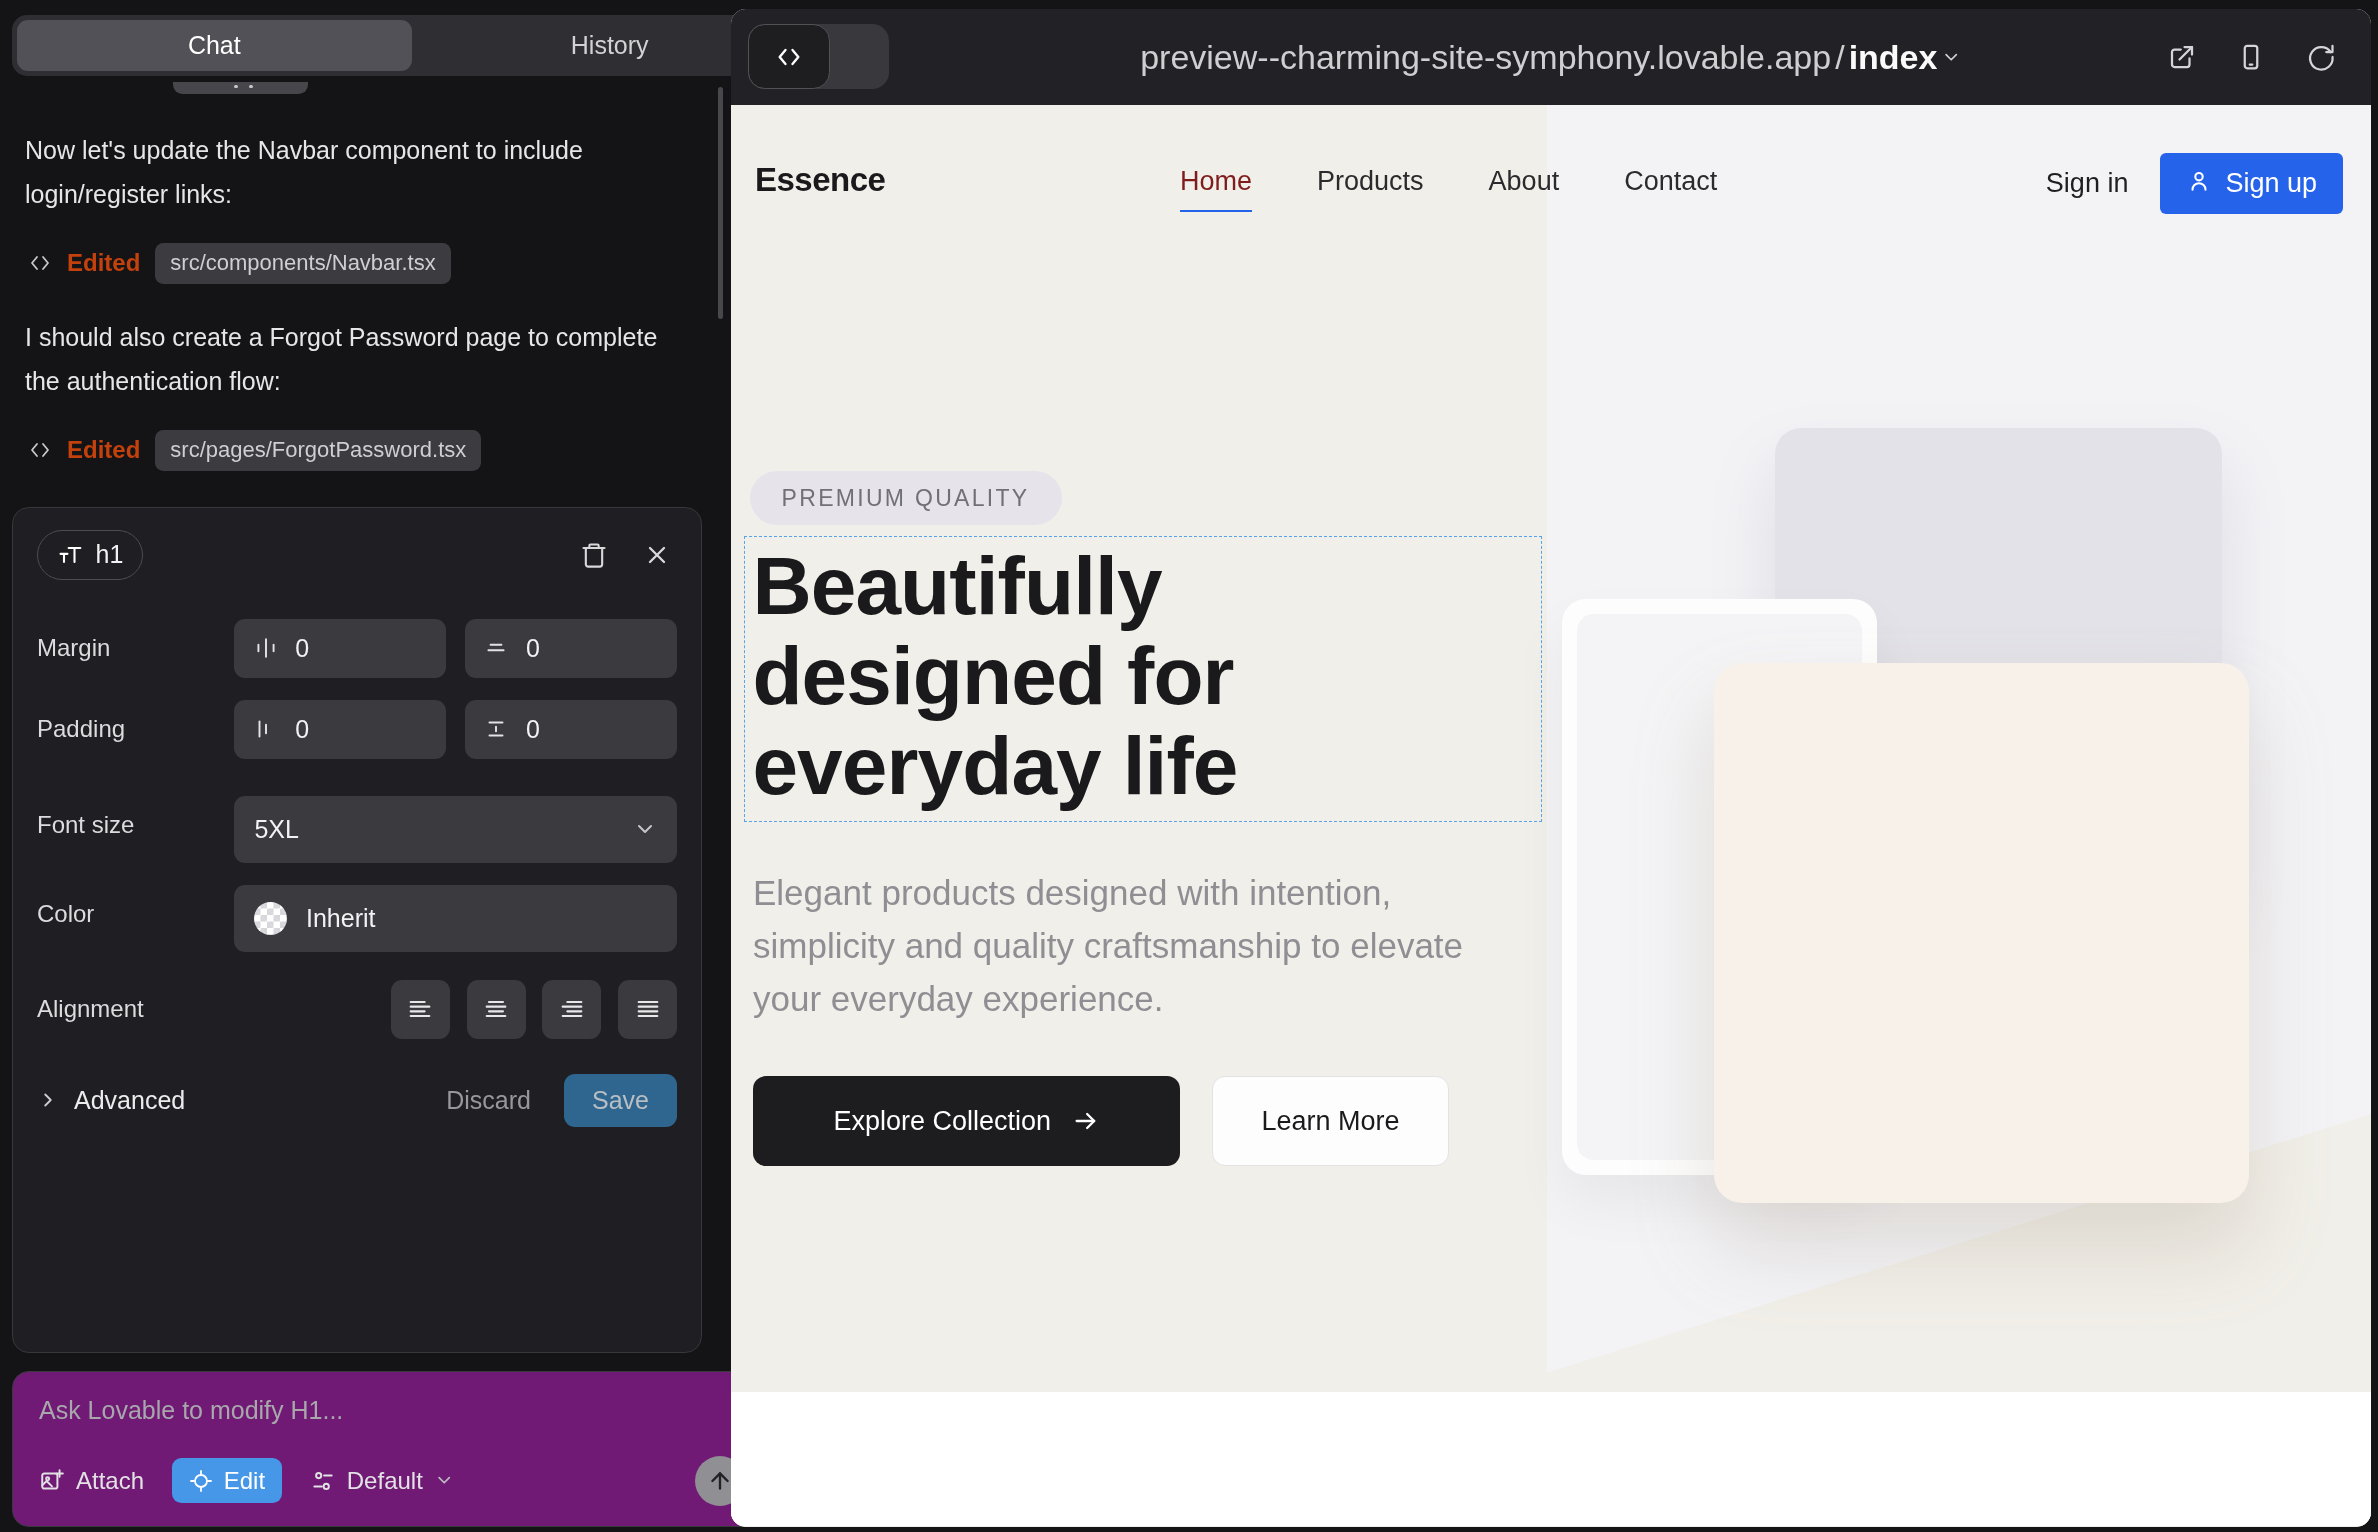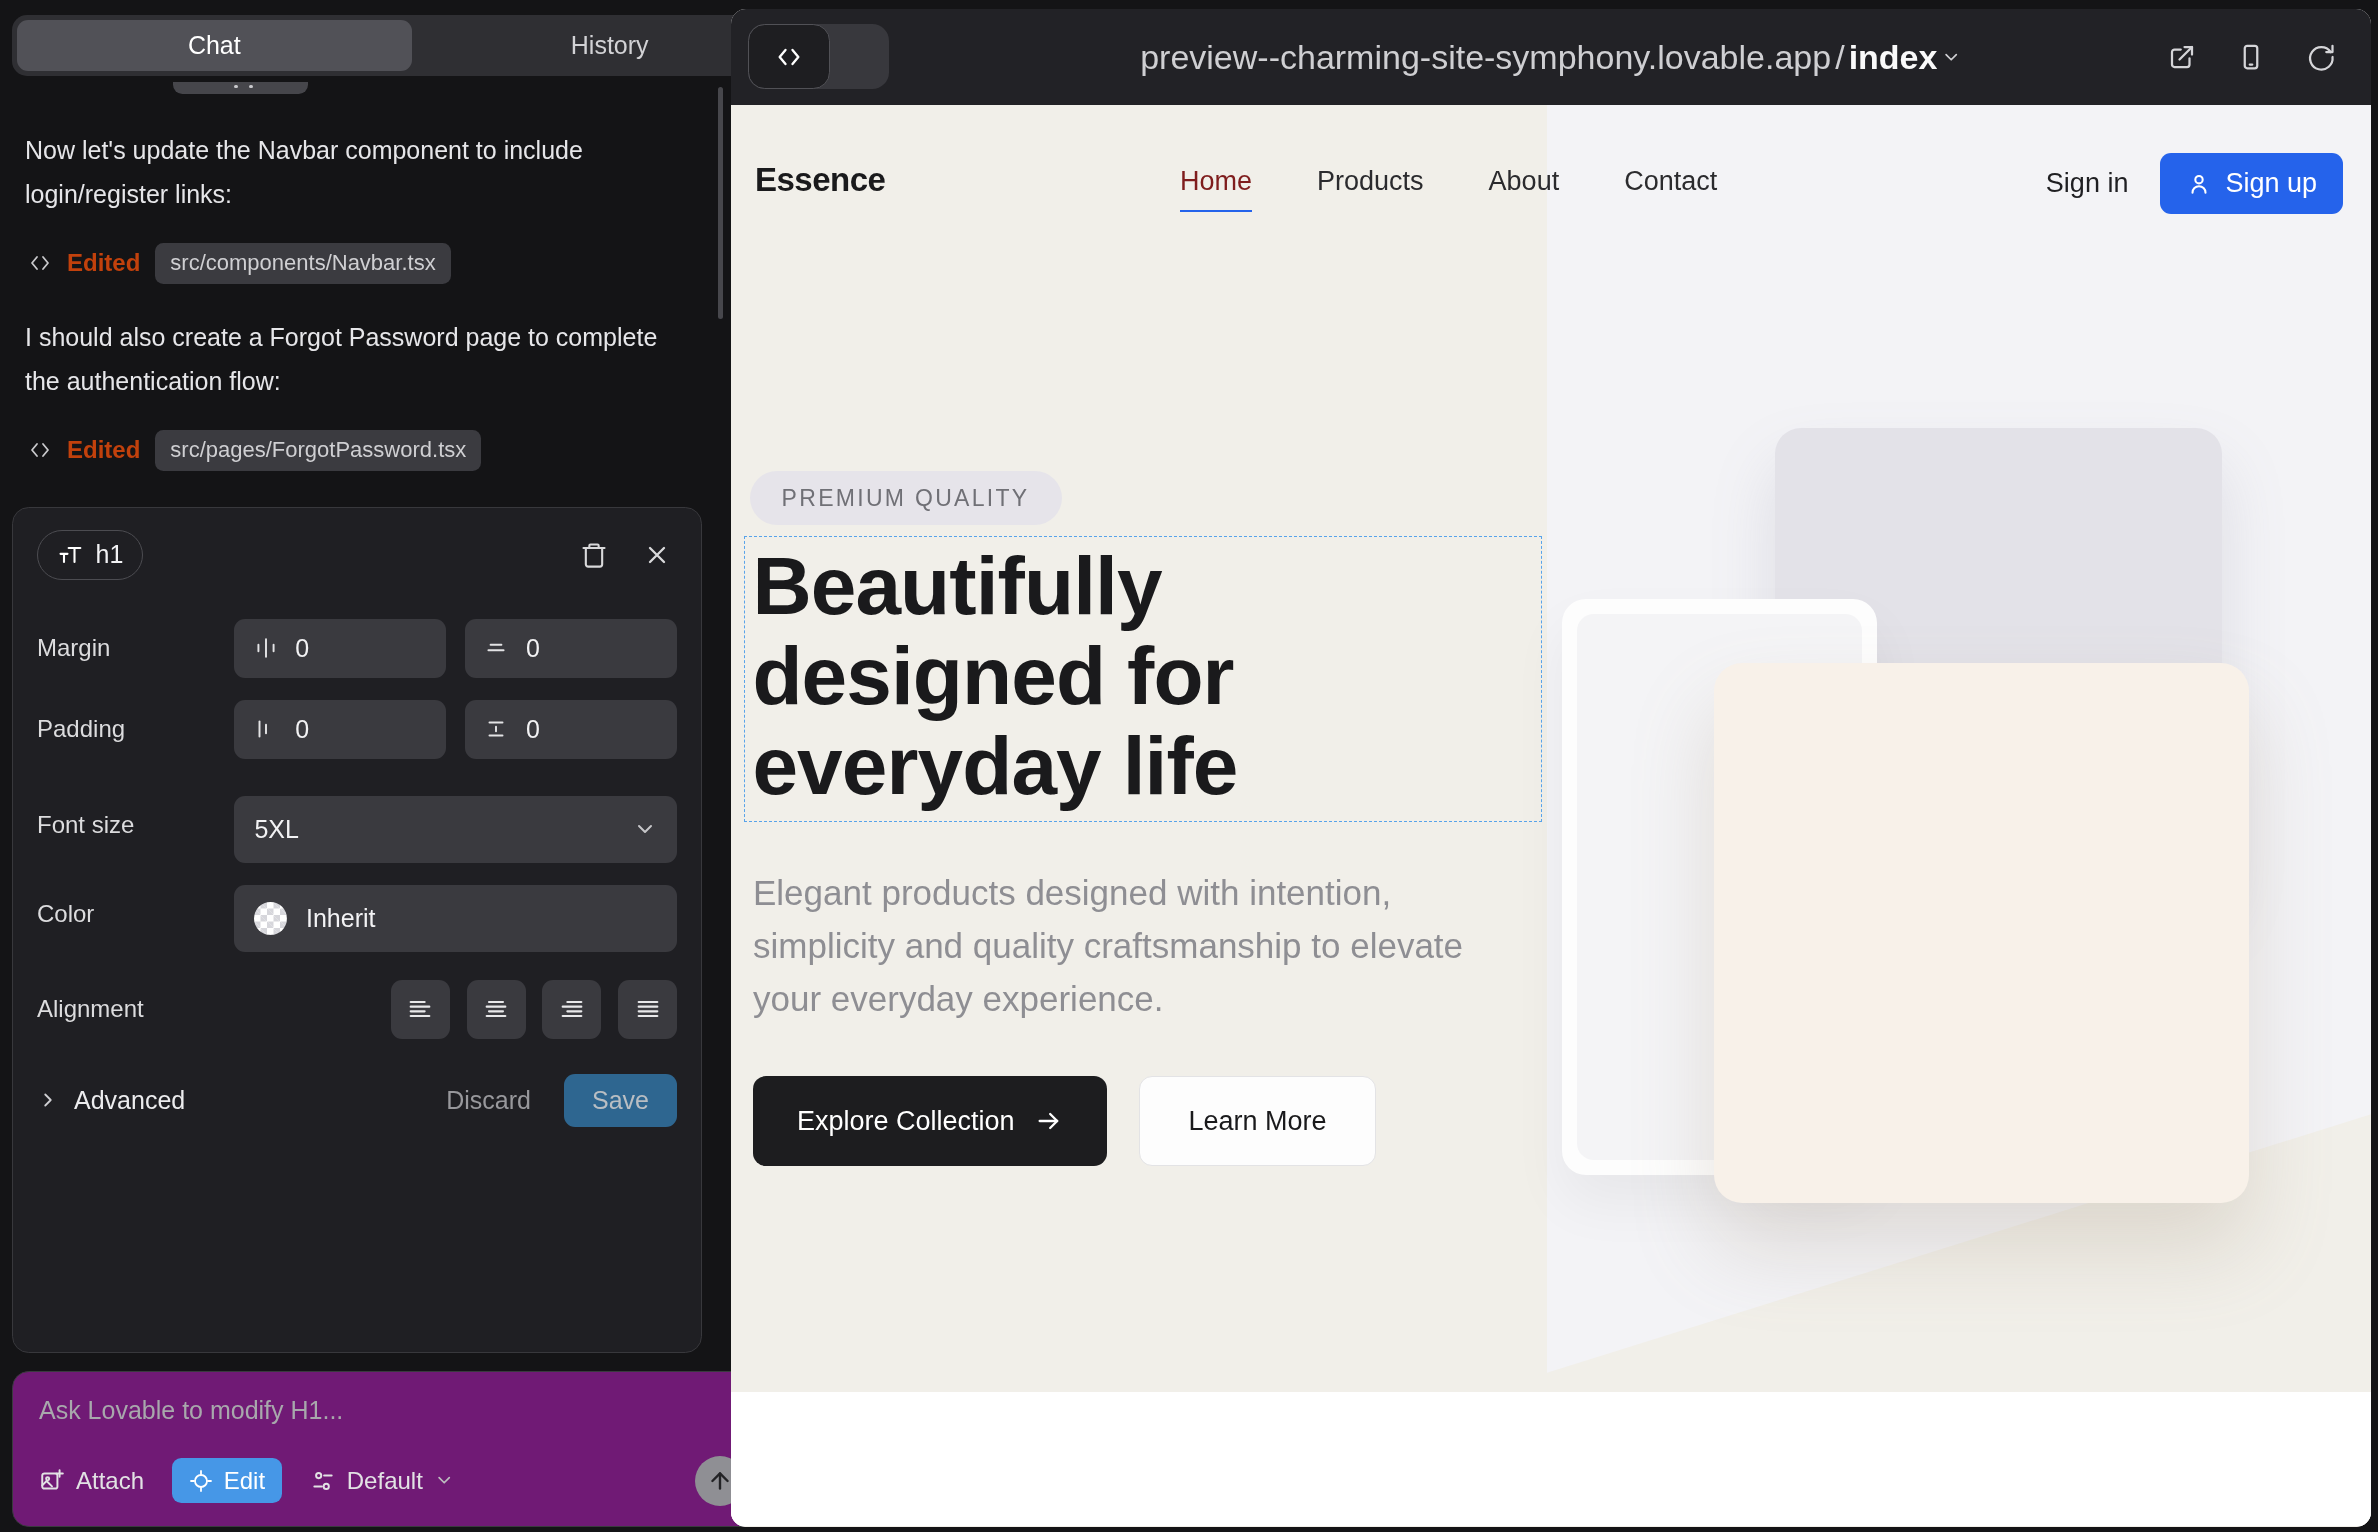--- a/index.html
+++ b/index.html
@@ -126,34 +126,34 @@
   .card-cream { left:983px; top:558px; width:535px; height:540px; background:#f8f1e9; border-radius:28px;
                 box-shadow:0 46px 83px rgba(150,130,110,.22); }
 
   .site-nav { position:absolute; left:0; top:0; width:100%; height:158px; z-index:5; }
   .logo { position:absolute; left:24px; top:56px; font-size:33px; font-weight:bold; color:#1a1a1c; letter-spacing:-0.5px; }
   .nav-links { position:absolute; left:449px; top:61px; display:flex; gap:65px; font-size:27px; color:#2b2b2e; }
   .nav-link { cursor:pointer; }
   .nav-link.active { color:#7f1d1d; padding-bottom:13px; border-bottom:2.8px solid #2563eb; }
   .nav-auth { position:absolute; right:28px; top:48px; display:flex; align-items:center; gap:32px; }
   .signin { font-size:27px; color:#1f1f22; background:none; border:none; cursor:pointer; }
-  .signup { display:flex; align-items:center; gap:13px; background:#2563eb; color:#ffffff;
-            font-size:27px; border:none; border-radius:11px; padding:15px 26px; cursor:pointer; }
+  .signup { display:flex; align-items:flex-start; gap:13px; background:#2563eb; color:#ffffff;
+            font-size:27px; border:none; border-radius:6px; padding:15px 26px; cursor:pointer; }
 
   .hero-badge { position:absolute; left:18.6px; top:366px; z-index:5; height:54px; line-height:54px;
                 background:#e6e4ea; color:#707076; border-radius:927px; padding:0 32px;
                 font-size:23px; letter-spacing:2.3px; }
   .selection-box { position:absolute; left:13px; top:431px; width:798px; height:286px; z-index:5;
                    border:1.9px dashed #58a3ea; }
   .hero-h1 { margin:3.7px 0 0 7.4px; font-size:82px; line-height:90px; font-weight:600;
              color:#1a1a1c; letter-spacing:-0.9px; }
   .hero-para { position:absolute; left:22px; top:761px; width:751px; z-index:5;
                font-size:35px; line-height:53px; color:#8e8e93; }
   .hero-ctas { position:absolute; left:22px; top:971px; z-index:5; display:flex; gap:32px; }
-  .cta-dark { display:flex; align-items:center; justify-content:center; gap:20.4px; width:354px; height:90px;
+  .cta-dark { display:flex; align-items:center; justify-content:center; gap:20.4px; width:427px; height:90px;
               background:#1d1d1f; color:#ffffff; font-size:27px; border:none; border-radius:13px; cursor:pointer; }
   .cta-light { width:237px; height:90px; background:#fdfdfd; color:#1a1a1c; font-size:27px;
                border:0.9px solid #e3e3e5; border-radius:13px; cursor:pointer; }
 </style>
 </head>
 <body>
 
 <div class="app">
 
   <div class="sidebar">

